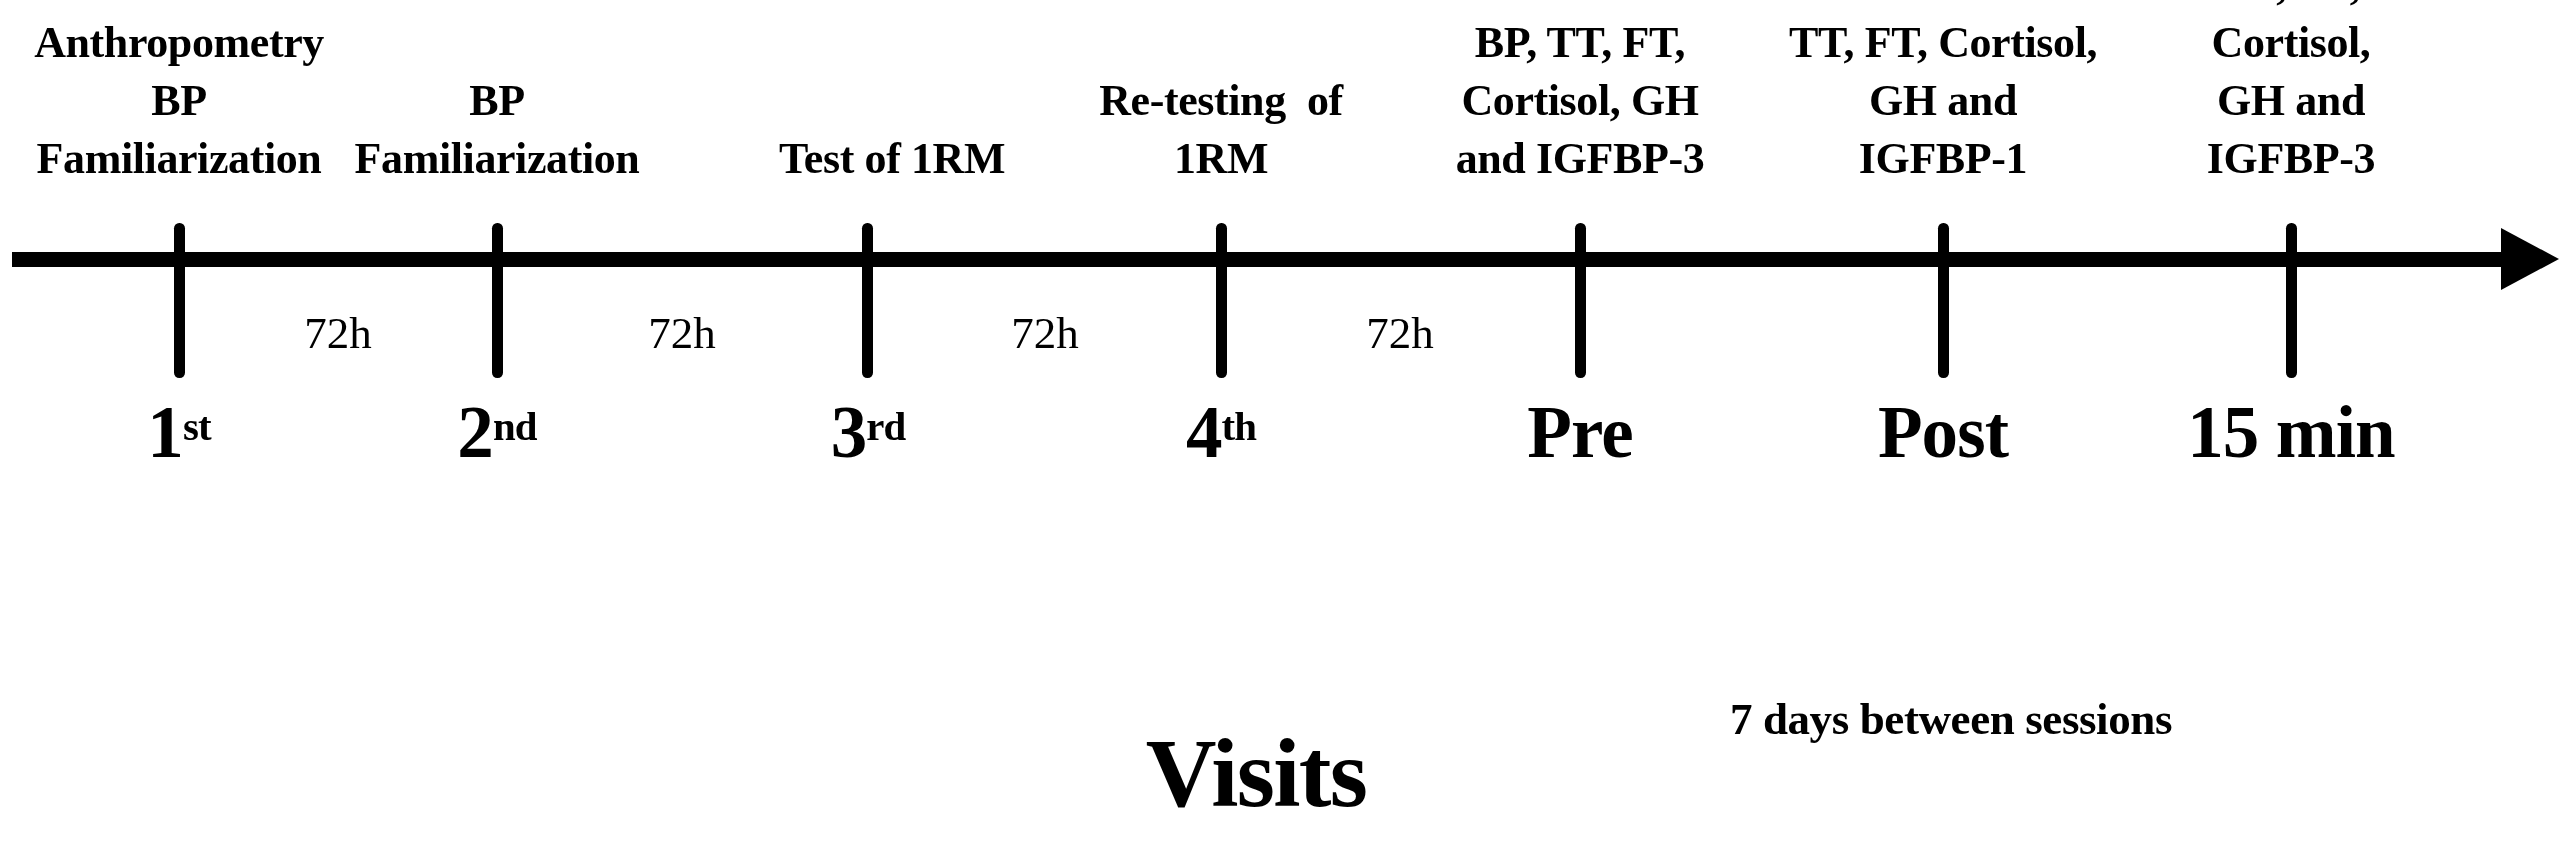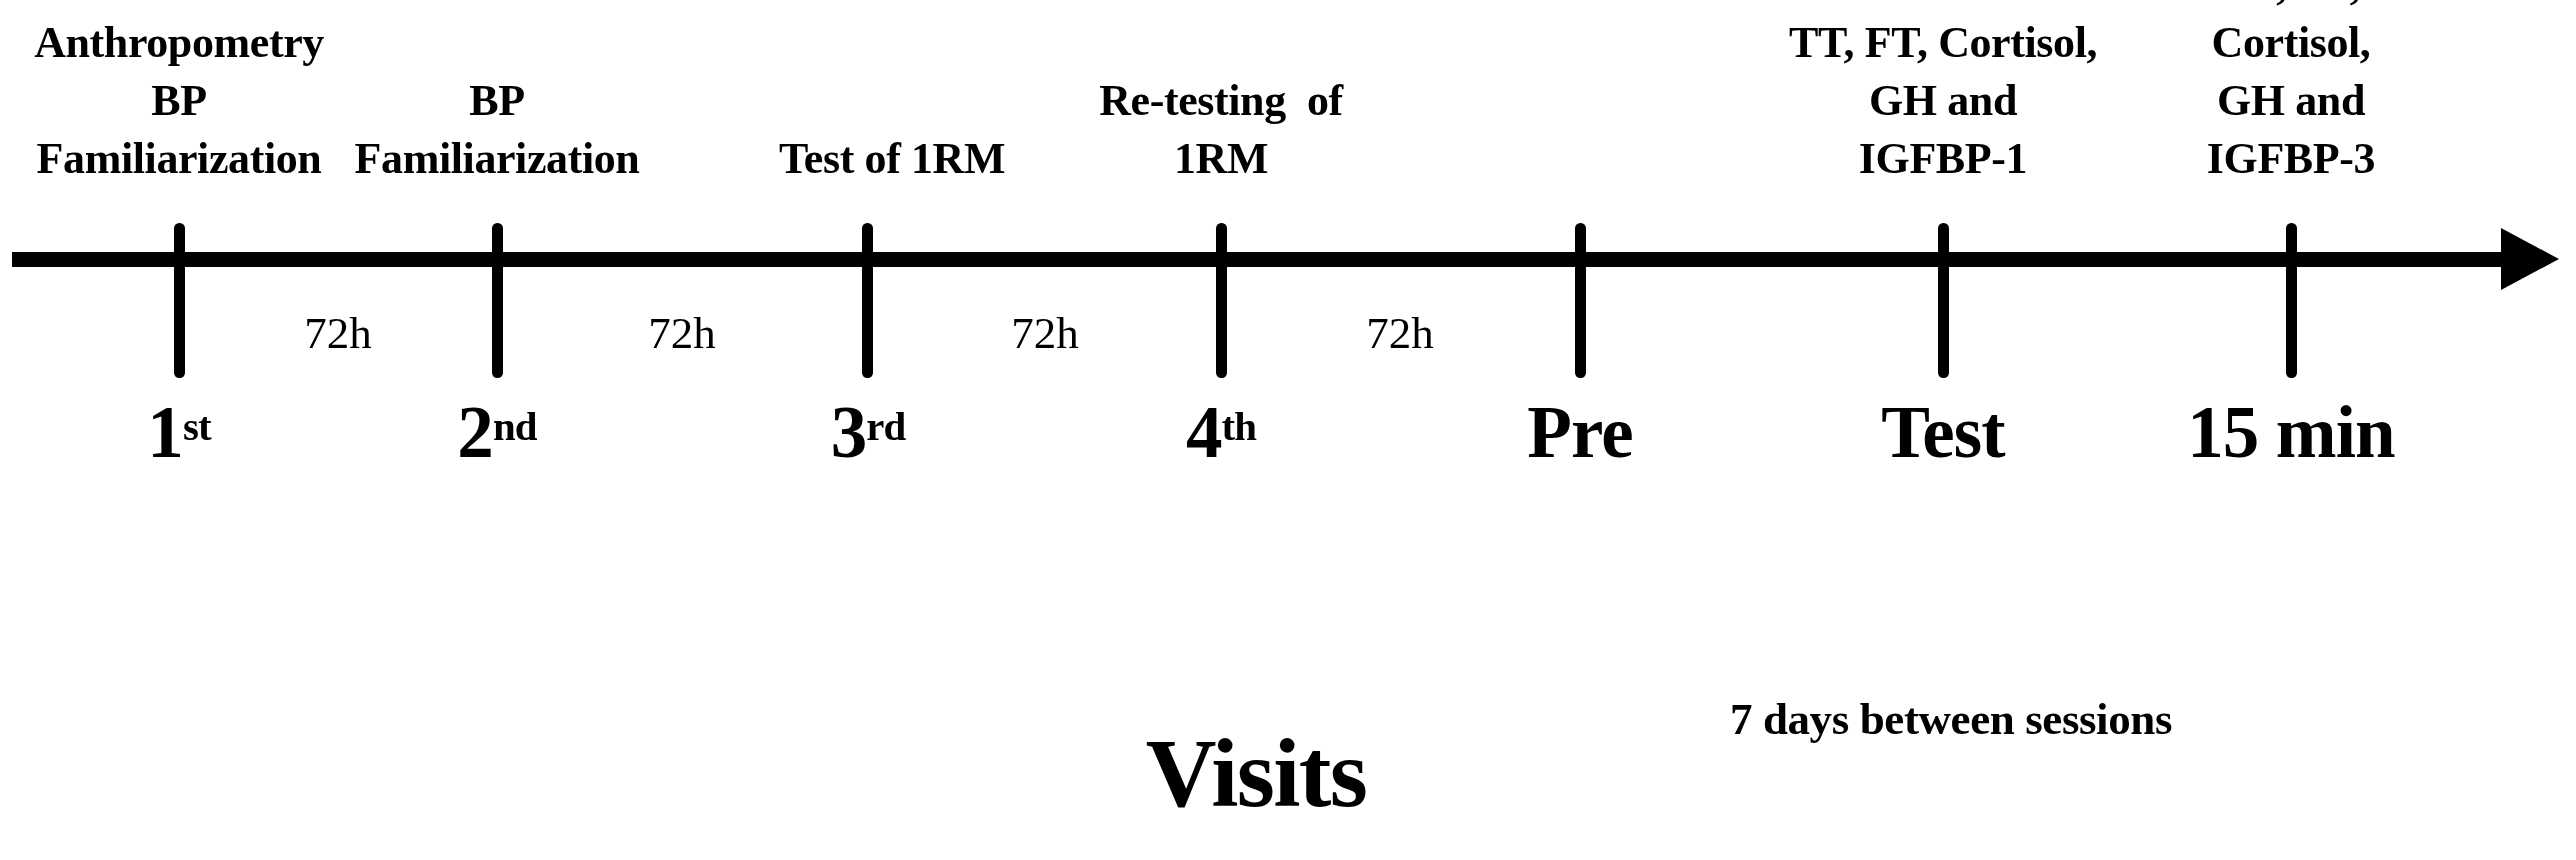--- a/index.html
+++ b/index.html
@@ -143,26 +143,29 @@
 Familiarization</div>
     <div class="visit-label" style="left: 497px;"><span>2</span><sup>nd</sup></div>
     <div class="tick" style="left: 862px;"></div>
     <div class="top-label" style="left: 892px;">Test of 1RM</div>
     <div class="visit-label" style="left: 868px;"><span>3</span><sup>rd</sup></div>
     <div class="tick" style="left: 1216px;"></div>
     <div class="top-label" style="left: 1221px;">Re-testing  of
 1RM</div>
     <div class="visit-label" style="left: 1221px;"><span>4</span><sup>th</sup></div>
     <div class="tick" style="left: 1575px;"></div>
+    <div class="top-label" style="left: 1580px;">BP, TT, FT,
+Cortisol, GH
+and IGFBP-3</div>
     <div class="visit-label" style="left: 1580px;"><span>Pre</span><sup></sup></div>
     <div class="tick" style="left: 1938px;"></div>
     <div class="top-label" style="left: 1943px;">TT, FT, Cortisol,
 GH and
 IGFBP-1</div>
-    <div class="visit-label" style="left: 1943px;"><span>Test</span><sup></sup></div>
+    <div class="visit-label" style="left: 1943px;"><span>Post</span><sup></sup></div>
     <div class="tick" style="left: 2286px;"></div>
     <div class="top-label" style="left: 2291px;">TT, FT, Cortisol,
 GH and
 IGFBP-3</div>
     <div class="visit-label" style="left: 2291px;"><span>15 min</span><sup></sup></div>
     <div class="interval-label" style="left: 338px;">72h</div>
     <div class="interval-label" style="left: 682px;">72h</div>
     <div class="interval-label" style="left: 1045px;">72h</div>
     <div class="interval-label" style="left: 1400px;">72h</div>
   </div>

